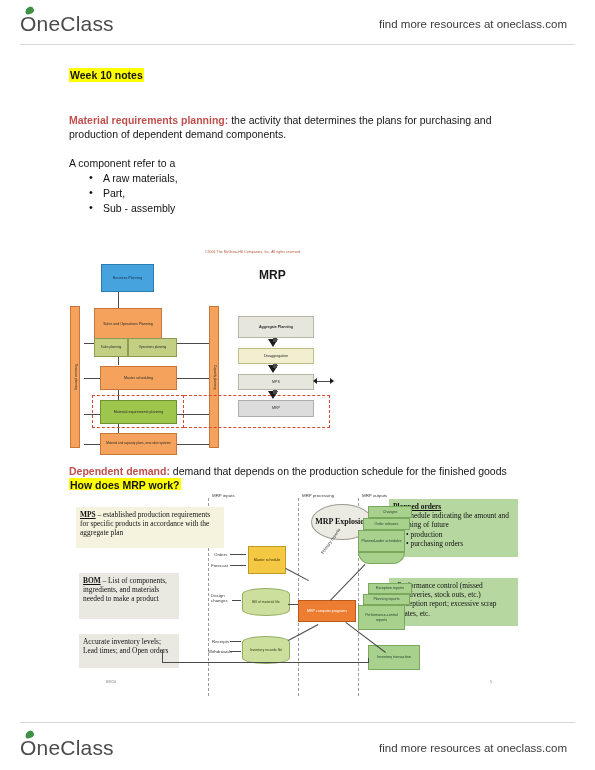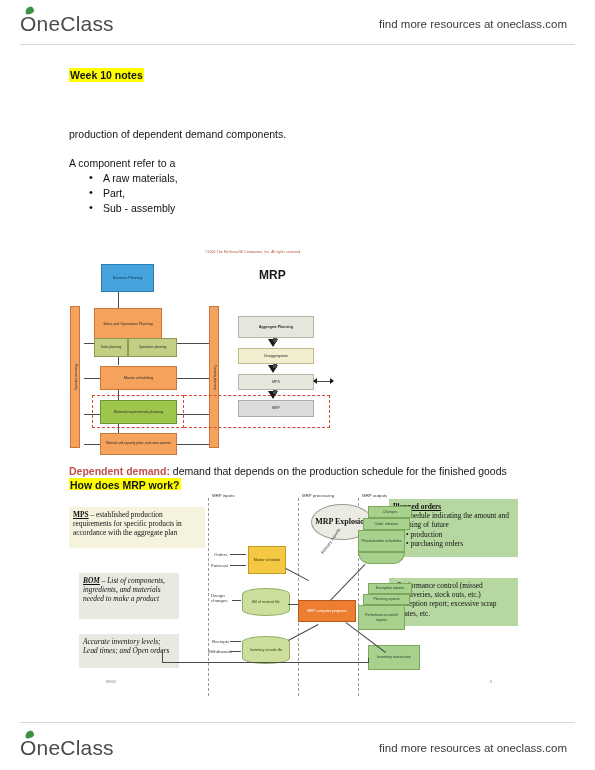--- a/index.html
+++ b/index.html
@@ -49,21 +49,21 @@
   .mrpword{position:absolute;font-weight:bold;font-size:12px;color:#1a1a1a;
            font-family:"Liberation Sans",sans-serif;}
   .copyr{position:absolute;font-size:3.4px;color:#b1502f;letter-spacing:.1px;}
   
   .d2{position:absolute;left:62px;top:490px;width:470px;height:215px;
       background:#ffffff;}
   .lbl{position:absolute;font-size:4.4px;color:#3b3b3b;}
   .callout{position:absolute;box-sizing:border-box;padding:3px 4px;
       font-family:"Liberation Serif",serif;font-size:7.4px;line-height:9.2px;color:#111;}
   .co-cream{background:#f5f2dd;}
-  .co-grey{background:#e9e9e2;font-style:italic;}
+  .co-grey{background:#e9e9e2;}
   .co-green{background:#b6d7a0;}
   .co-green2{background:#b6d7a0;}
   .u{text-decoration:underline;font-weight:bold;}
   .gbox{position:absolute;background:#a9d18e;border:.4px solid #7aa95e;
      font-size:3.6px;line-height:4.2px;color:#24442a;display:flex;
      align-items:center;justify-content:center;text-align:center;padding:1px;
      box-sizing:border-box;}
   .ybox{position:absolute;background:#f4c842;border:.4px solid #c19b22;
      font-size:3.6px;line-height:4.2px;color:#3b2f05;display:flex;
      align-items:center;justify-content:center;text-align:center;box-sizing:border-box;}
@@ -90,20 +90,24 @@
     <span>OneClass</span>
   </div>
   <div class="findmore" style="top:18px;">find more resources at oneclass.com</div>
 </div>
 <div class="rule top"></div>
 
 <div class="page">
 
   <div class="txt hl" style="left:69px;top:68px;">Week 10 notes</div>
 
+  <div class="txt" style="left:69px;top:113px;width:470px;">
+    <span class="red">Material requirements planning:</span>
+    <span>the activity that determines the plans for purchasing and</span>
+  </div>
   <div class="txt" style="left:69px;top:127px;">production of dependent demand components.</div>
 
   <div class="txt" style="left:69px;top:156px;">A component refer to a</div>
   <div class="bullets" style="left:69px;top:171px;">
     <div>A raw materials,</div>
     <div>Part,</div>
     <div>Sub - assembly</div>
   </div>
 
   <div class="txt" style="left:69px;top:464px;width:480px;">
@@ -175,21 +179,21 @@
   <div class="vdash" style="left:296px;top:8px;height:198px;"></div>
 
   <div class="lbl" style="left:150px;top:3px;">MRP inputs</div>
   <div class="lbl" style="left:240px;top:3px;">MRP processing</div>
   <div class="lbl" style="left:300px;top:3px;">MRP outputs</div>
 
   <div class="ell" style="left:240px;top:14px;width:60px;height:34px;margin-left:9px;">
     <span style="white-space:pre-line">MRP Explosion</span>
   </div>
 
-  <div class="callout co-cream" style="left:7px;top:17px;width:136px;height:41px;">
+  <div class="callout co-cream" style="left:14px;top:17px;width:148px;height:41px;">
     <span class="u">MPS</span>
     <span>– established production requirements for specific products in accordance with the aggregate plan</span>
   </div>
 
   <div class="callout co-grey" style="left:17px;top:83px;width:100px;height:46px;">
     <span class="u">BOM</span>
     <span>– List of components, ingredients, and materials needed to make a product</span>
   </div>
 
   <div class="callout co-grey" style="left:17px;top:144px;width:100px;height:34px;">

